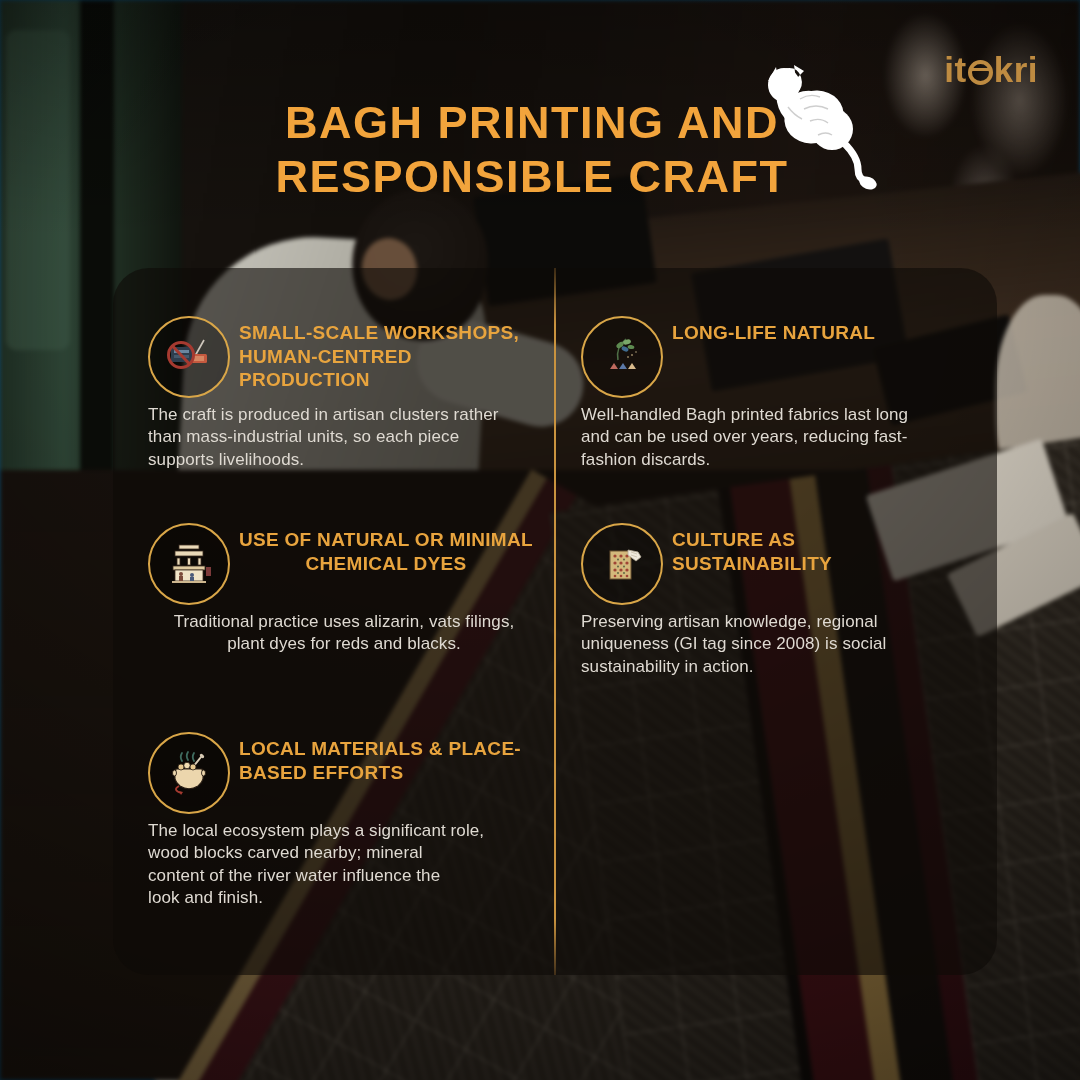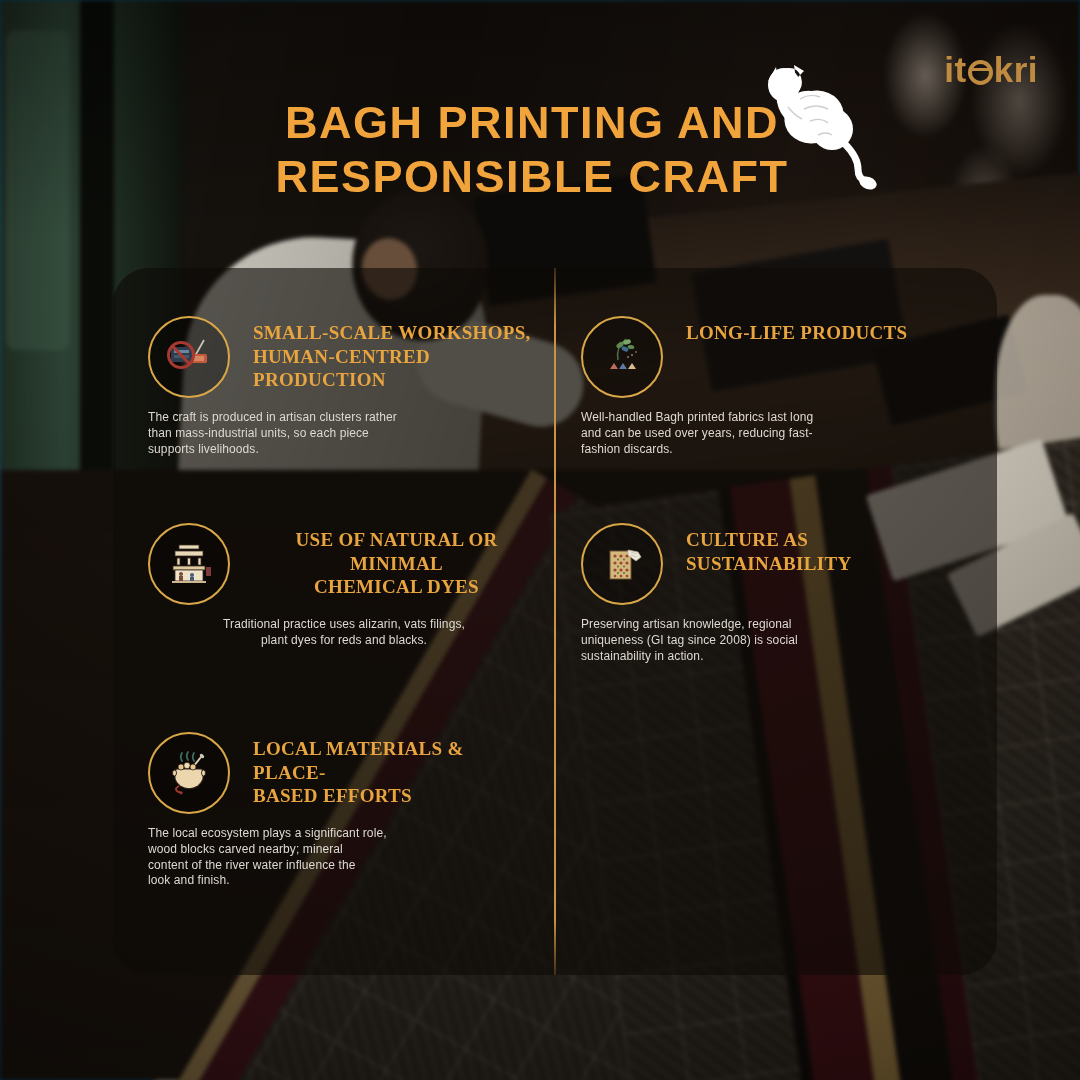--- a/index.html
+++ b/index.html
@@ -67,26 +67,26 @@
       color:#f2a43c;font-size:45px;font-weight:800;letter-spacing:1.5px;line-height:1.2;white-space:pre-line;}
   .logo{position:absolute;top:50px;right:42px;z-index:6;color:#be8b41;font-size:35px;font-weight:700;
       letter-spacing:.5px;display:flex;align-items:center;}
   .basket-o{display:inline-block;width:17px;height:17px;border:4px solid #be8b41;border-radius:50%;
       position:relative;margin:4px 1px 0 1px;}
   .basket-o::after{content:"";position:absolute;left:-1px;right:-1px;top:4px;height:3px;background:#be8b41;}
   .cat{position:absolute;left:748px;top:55px;z-index:5;}
 
   
   .card{position:absolute;z-index:5;}
-  .card-head{display:flex;align-items:flex-start;gap:23px;font-family:Liberation Serif, serif;}
+  .card-head{display:flex;align-items:flex-start;gap:9px;}
   .icon-circle{flex:0 0 auto;width:78px;height:78px;border:2px solid #d9a648;border-radius:50%;
       background:rgba(0,0,0,.28);display:flex;align-items:center;justify-content:center;}
   .card-title{margin-top:5px;color:#e8a43e;font-size:19px;font-weight:700;letter-spacing:.3px;
       line-height:1.24;white-space:pre-line;}
-  .card-desc{margin-top:12px;color:#dfdad2;font-size:12px;font-weight:400;letter-spacing:.1px;
+  .card-desc{margin-top:6px;color:#dfdad2;font-size:17px;font-weight:400;letter-spacing:.1px;
       line-height:1.32;white-space:pre-line;}
   .c1{left:148px;top:316px;width:392px;}
   .c2{left:581px;top:316px;width:396px;}
   .c3{left:148px;top:523px;width:392px;text-align:center;}
   .c4{left:581px;top:523px;width:396px;}
   .c5{left:148px;top:732px;width:392px;}
   .c6{left:581px;top:732px;width:396px;}
 </style>
 </head>
 <body>
@@ -185,21 +185,21 @@
           <ellipse cx="27" cy="16" rx="3.6" ry="2.2" fill="#3f6b8f" transform="rotate(25 27 16)"></ellipse>
           <ellipse cx="33" cy="14" rx="3.4" ry="2" fill="#5d8a50" transform="rotate(10 33 14)"></ellipse>
           <circle cx="34" cy="22" r="1.1" fill="#8a7a5a"></circle>
             <circle cx="38" cy="19" r="1.1" fill="#6b5f48"></circle>
           <circle cx="30" cy="24" r="1" fill="#8a7a5a"></circle>
           <path d="M12,36 l4,-6 l4,6 z" fill="#bf6a5e"></path>
           <path d="M21,36 l4,-6 l4,6 z" fill="#5c79a8"></path>
           <path d="M30,36 l4,-6 l4,6 z" fill="#d9bb8d"></path>
         </svg>
       </div>
-      <div class="card-title">LONG-LIFE PRODUCTS</div>
+      <div class="card-title">LONG-LIFE NATURAL</div>
     </div>
     <div class="card-desc">Well-handled Bagh printed fabrics last long
 and can be used over years, reducing fast-
 fashion discards.</div>
   </div>
 
   <div class="card c3">
     <div class="card-head">
       <div class="icon-circle">
         <svg width="48" height="48" viewBox="0 0 48 48">

